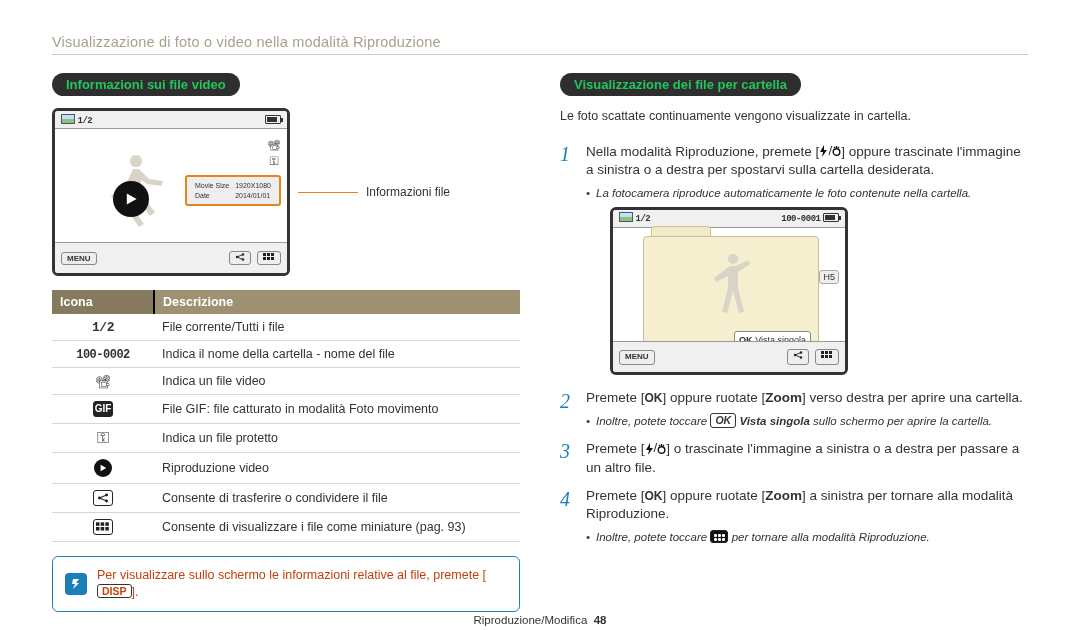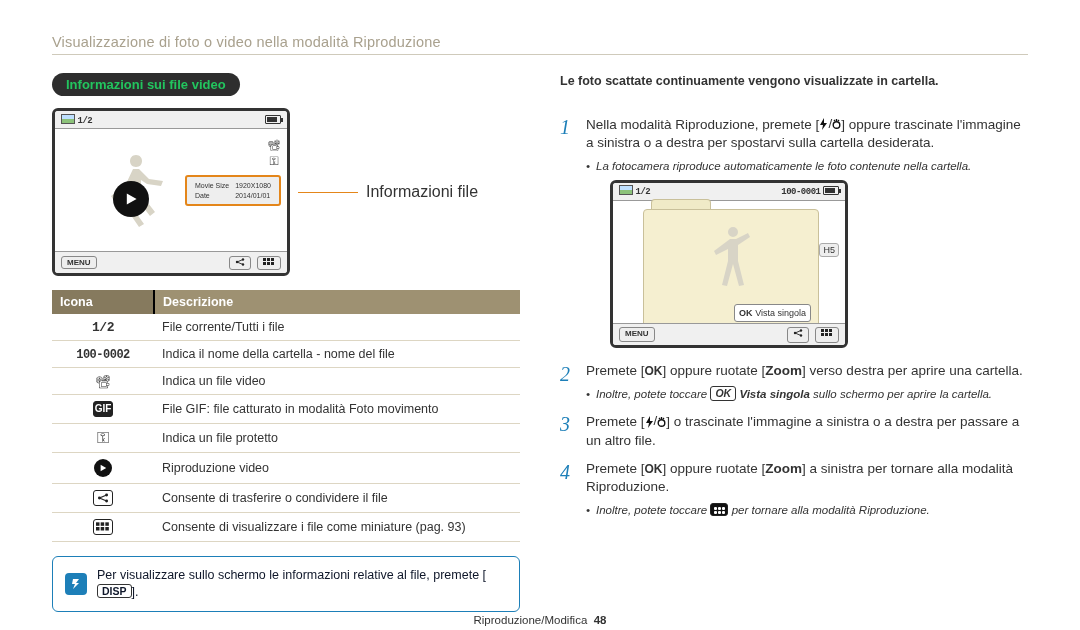--- a/index.html
+++ b/index.html
@@ -7,45 +7,45 @@
   .page { padding: 34px 52px 8px 52px; position: relative; height: 100%; }
   .page-title { color: #a9a18e; font-size: 14.5px; font-weight: 400; letter-spacing: 0.2px; }
   .hr { border: 0; border-top: 1px solid #cfcabb; margin-top: 4px; margin-bottom: 18px; }
   .cols { display: flex; gap: 40px; }
   .col { flex: 1; min-width: 0; }
   .pill { display: inline-block; background: #2e2e2e; color: #22c55e; border-radius: 999px; padding: 4px 14px; font-size: 13px; font-weight: 700; margin-bottom: 12px; }
   
   .vid-wrap { display: flex; align-items: center; gap: 8px; margin-bottom: 14px; }
   .vid-thumb { width: 238px; height: 168px; border: 3px solid #333; border-radius: 6px; background: #fff; position: relative; overflow: hidden; }
   .vid-topbar { position: absolute; top: 0; left: 0; right: 0; height: 18px; background: #f0f0f0; border-bottom: 1px solid #999; font-size: 9px; display: flex; align-items: center; padding: 0 6px; justify-content: space-between; }
-  .vid-bottombar { position: absolute; bottom: 0; left: 0; right: 0; height: 22px; background: #f0f0f0; border-top: 1px solid #999; display: flex; align-items: center; justify-content: space-between; padding: 0 6px; font-size: 8px; }
+  .vid-bottombar { position: absolute; bottom: 0; left: 0; right: 0; height: 31px; background: #f0f0f0; border-top: 1px solid #999; display: flex; align-items: center; justify-content: space-between; padding: 0 6px; font-size: 8px; }
   .btnx { border: 1px solid #888; border-radius: 3px; padding: 1px 5px; background: #eee; font-size: 8px; font-weight: 700; }
   .dancer { position: absolute; left: 46px; top: 38px; width: 70px; height: 90px; }
   .dancer svg { width: 100%; height: 100%; }
   .playcircle { position: absolute; left: 58px; top: 70px; width: 36px; height: 36px; border-radius: 50%; background: #111; display: flex; align-items: center; justify-content: center; }
   .playcircle svg { width: 14px; height: 14px; }
   .infobox { position: absolute; right: 6px; top: 64px; border: 2px solid #e4861a; background: #eee; font-size: 7px; padding: 3px 4px; border-radius: 3px; line-height: 1.1; }
   .infobox table td { padding: 0 2px; white-space: nowrap; }
   .iconstack { position: absolute; right: 6px; top: 28px; font-size: 11px; display: flex; flex-direction: column; gap: 2px; align-items: center; color:#222; }
   .leader { width: 60px; height: 0; border-top: 1px solid #e4861a; }
-  .leader-label { font-size: 16px; color: #333; }
+  .leader-label { font-size: 12px; color: #333; }
   
   table.desc { width: 100%; border-collapse: collapse; font-size: 12.5px; }
   table.desc th { text-align: left; color: #fff; background: #9e9172; padding: 5px 8px; font-weight: 700; font-size: 12.5px; }
   table.desc th.icona { background: #867a5e; width: 102px; border-right: 2px solid #000000; }
   table.desc td { border-bottom: 1px solid #ddd6c3; padding: 6px 8px; vertical-align: middle; }
   table.desc td.ic { text-align: center; font-family: "Segoe UI", Arial, sans-serif; font-size: 13px; line-height: 1; }
   .seg { font-family: "Courier New", monospace; font-weight: 700; letter-spacing: -0.5px; font-size: 13px; }
   .iconbox { display:inline-flex; align-items:center; justify-content:center; width:20px; height:16px; border:1.2px solid #222; border-radius:3px; font-size:10px; }
-  .note { display:flex; gap:10px; border:1.3px solid #1d7fb8; border-radius:6px; padding:10px 12px; margin-top:14px; font-size:12px; color:#0f172a; align-items:center; }
+  .note { display:flex; gap:10px; border:1.3px solid #1d7fb8; border-radius:6px; padding:10px 12px; margin-top:14px; font-size:12px; color:#c2410c; align-items:center; }
   .note .nicon { width:22px; height:22px; border-radius:4px; background:#1d7fb8; color:#fff; display:flex; align-items:center; justify-content:center; font-style:italic; font-weight:700; flex:none; }
   .boxed { display:inline-block; border:1.2px solid #333; border-radius:3px; padding:0 4px; font-size:10.5px; font-weight:700; vertical-align:1px; line-height:1.2; }
   .vthin { font-size:12.5px; line-height:1.35; }
   .rcol p { font-size: 12.5px; line-height: 1.4; }
-  .intro { font-size: 12.5px; margin-bottom: 24px; font-weight: bold; }
+  .intro { font-size: 12.5px; margin-bottom: 16px; }
   ol.steps { list-style: none; counter-reset: step; }
   ol.steps > li { display: flex; gap: 10px; margin-bottom: 10px; }
   ol.steps > li::before { counter-increment: step; content: counter(step); color: #1d7fb8; font-style: italic; font-family: Georgia, "Times New Roman", serif; font-size: 20px; width: 16px; flex: none; line-height: 1; padding-top:2px; }
   ol.steps > li .body { flex: 1; font-size: 13.5px; line-height: 1.35; }
   ul.sub { list-style: none; margin-top: 6px; font-style: italic; }
   ul.sub > li { font-size: 11.5px; line-height: 1.4; padding-left: 10px; position: relative; color:#333; }
   ul.sub > li::before { content: "•"; position: absolute; left: 0; }
   
   .folder-thumb { width: 238px; height: 168px; border:3px solid #333; border-radius:6px; position:relative; margin: 6px 0 4px 24px; overflow:hidden; background:#fff; }
   .folder { position:absolute; left:30px; top:26px; width:176px; height:119px; }
@@ -209,20 +209,21 @@
               <path fill="#fff" d="M4 2l6 0-3 4 3 0-6 6 2-5-3 0z"></path>
             </svg>
           </div>
         <div class="vthin">
           <span>Per visualizzare sullo schermo le informazioni relative al file, premete [</span><span class="boxed">DISP</span><span>].</span>
         </div>
       </div>
     </div>
 
     <div class="col rcol">
+      <div class="pill">Visualizzazione dei file per cartella</div>
       <p class="intro">Le foto scattate continuamente vengono visualizzate in cartella.</p>
 
       <ol class="steps">
         <li>
           <div class="body">
             <span>Nella modalità Riproduzione, premete [</span><span class="flashpair"><svg viewBox="0 0 9 12">
                   <path fill="#111" d="M5 0L1 7h3l-1 5 5-7H5z"></path>
                 </svg>/<svg viewBox="0 0 9 12">
                   <circle cx="4.5" cy="7" r="3.3" fill="none" stroke="#111" stroke-width="1.4"></circle>
                   <path stroke="#111" stroke-width="1.4" d="M4.5 1v2M2 2l1 1M7 2l-1 1"></path>

